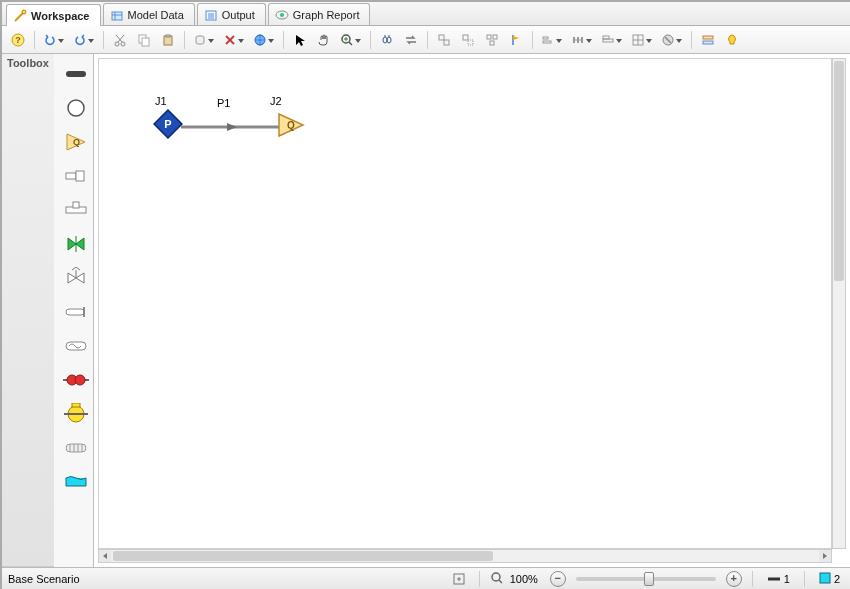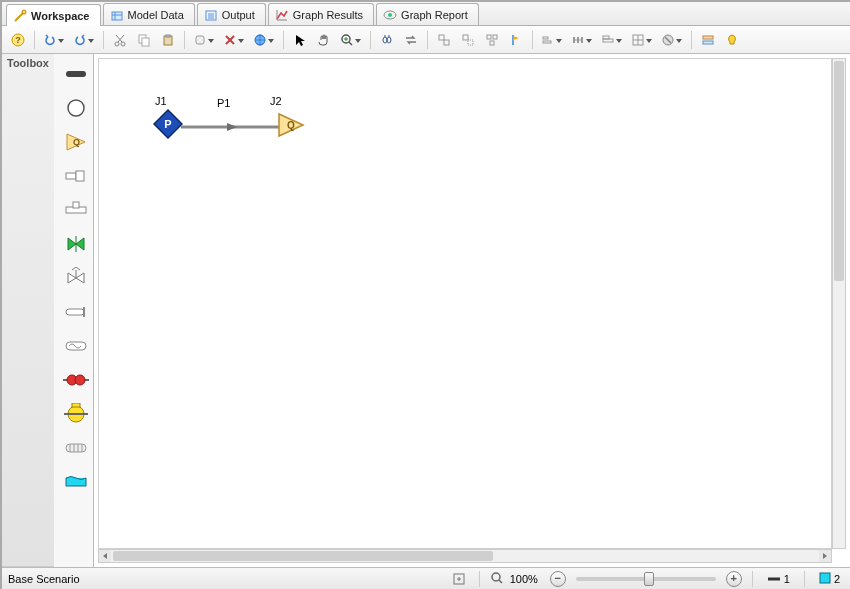--- a/index.html
+++ b/index.html
@@ -235,30 +235,20 @@
   <div class="tab">
     <span class="icon-slot">
       <svg width="14" height="14">
           <rect x="2" y="3" width="10" height="9" fill="#eef6fd" stroke="#5a8fd6"></rect>
           <line x1="4" y1="6" x2="10" y2="6" stroke="#5a8fd6"></line>
           <line x1="4" y1="8" x2="10" y2="8" stroke="#5a8fd6"></line>
           <line x1="4" y1="10" x2="10" y2="10" stroke="#5a8fd6"></line>
         </svg>
     </span>
     <span>Output</span>
-  </div>
-  <div class="tab">
-    <span class="icon-slot">
-      <svg width="14" height="14">
-          <polyline points="2,11 6,5 9,8 12,3" fill="none" stroke="#d04050" stroke-width="1.5"></polyline>
-          <line x1="2" y1="12" x2="12" y2="12" stroke="#888"></line>
-          <line x1="2" y1="2" x2="2" y2="12" stroke="#888"></line>
-        </svg>
-    </span>
-    <span>Graph Results</span>
   </div>
   <div class="tab">
     <span class="icon-slot">
       <svg width="14" height="14">
           <ellipse cx="7" cy="7" rx="6" ry="4" fill="none" stroke="#888"></ellipse>
           <circle cx="7" cy="7" r="2" fill="#2c7"></circle>
         </svg>
     </span>
     <span>Graph Report</span>
   </div>

